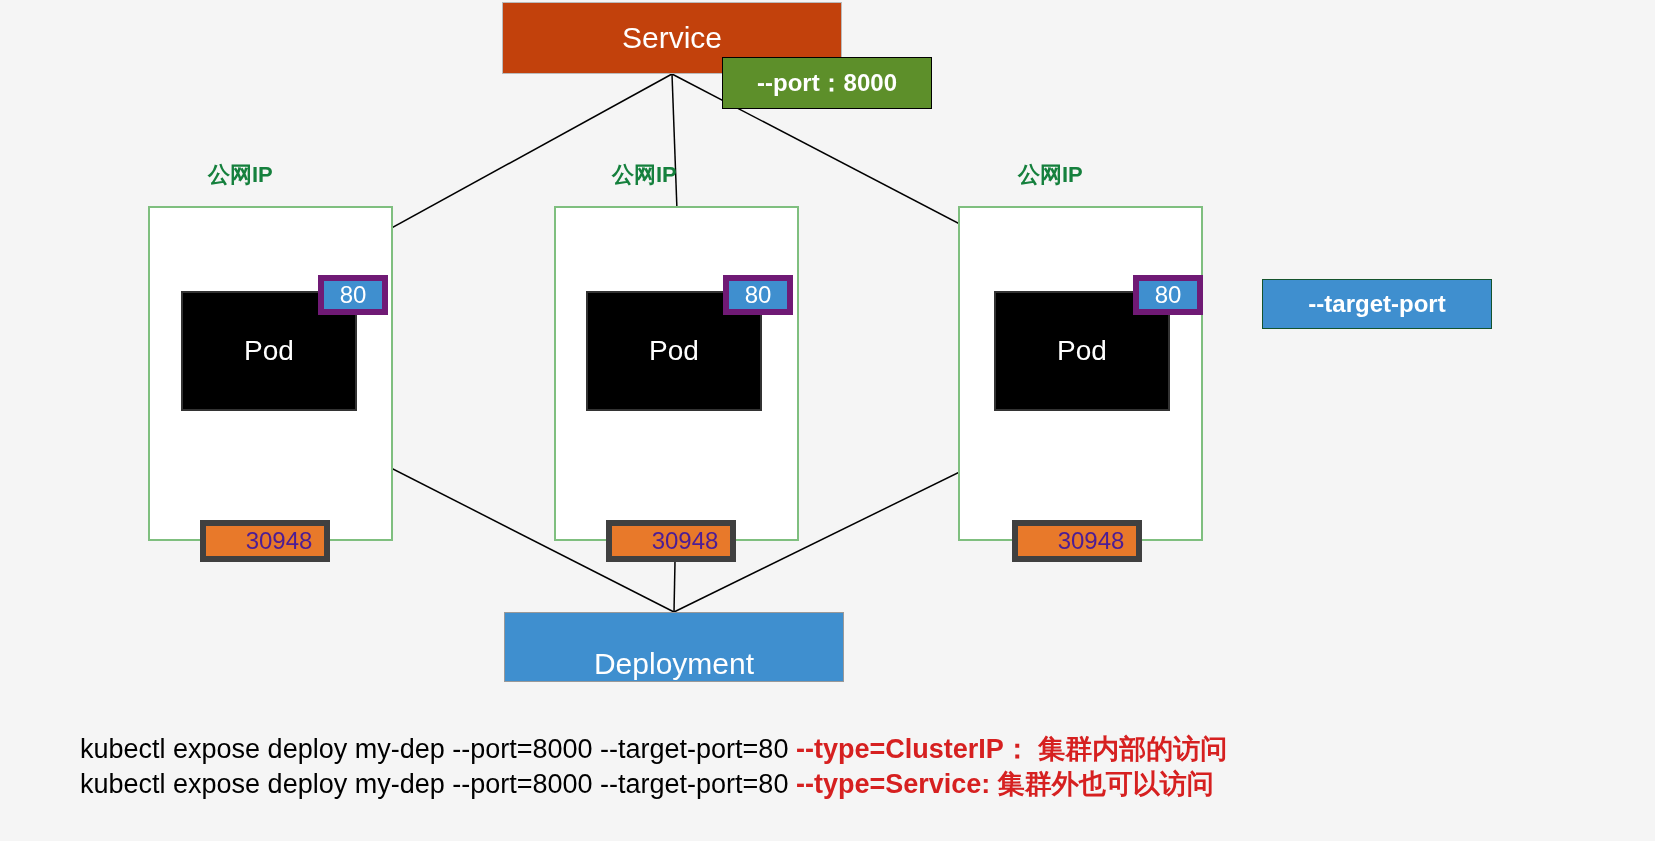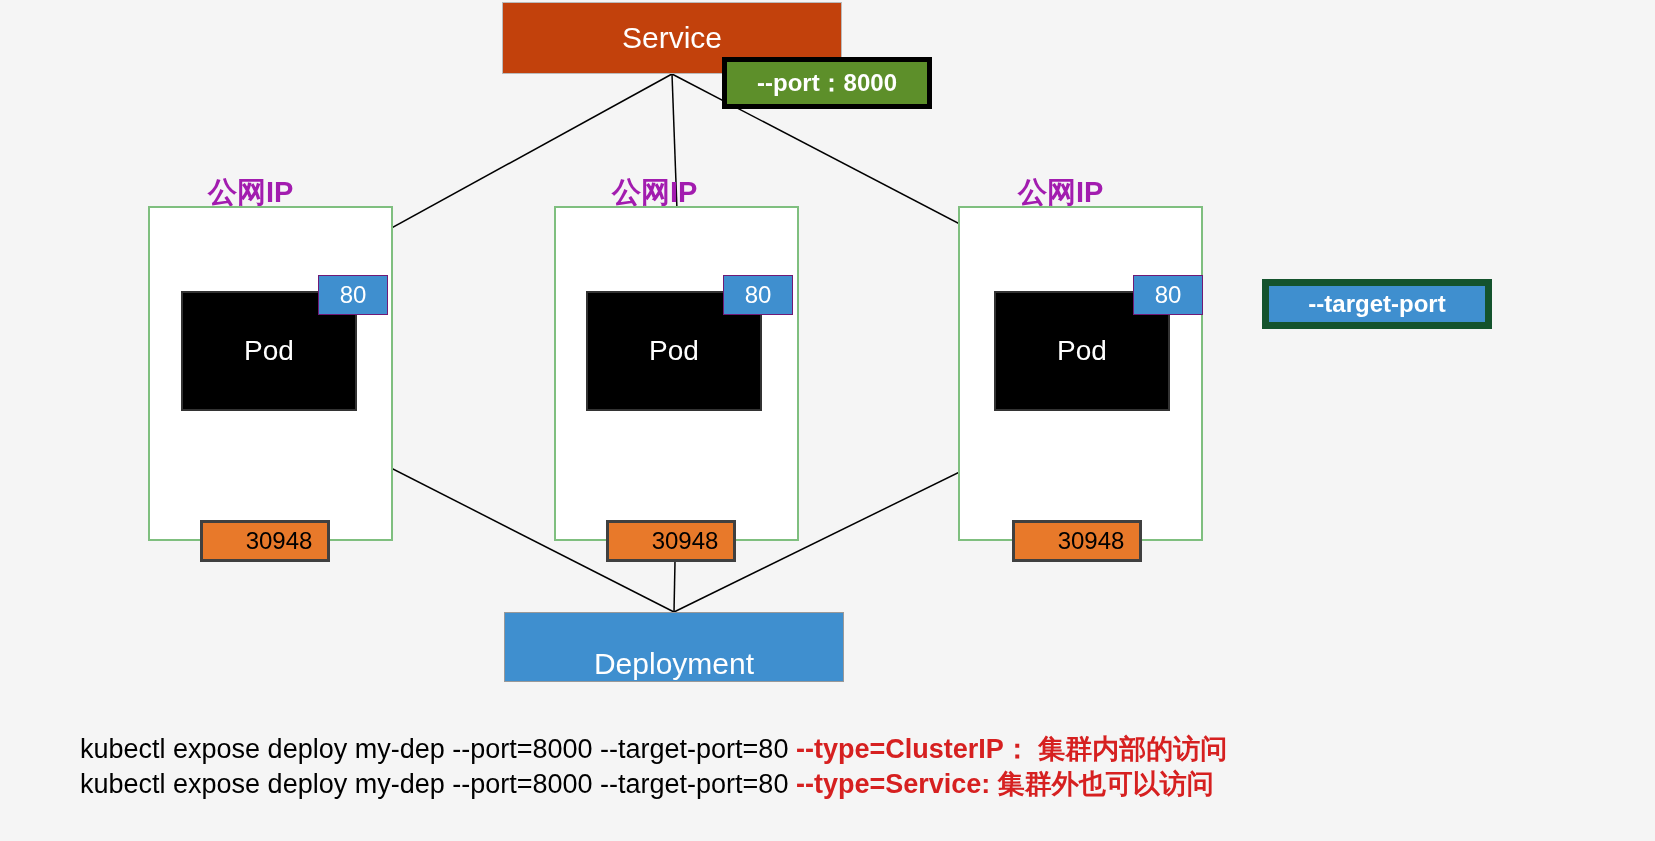--- a/index.html
+++ b/index.html
@@ -40,38 +40,38 @@
     top: 57px;
     width: 210px;
     height: 52px;
     background: #5d8f2a;
     color: #fff;
     display: flex;
     align-items: center;
     justify-content: center;
     font-size: 24px;
     font-weight: bold;
-    border: 5px solid #000000;
+    border: 1px solid #000000;
   }
   
   .node {
     position: absolute;
     width: 245px;
     height: 335px;
     background: #fff;
     border: 2px solid #7fbf7f;
   }
   .node1 { left: 148px; top: 206px; }
   .node2 { left: 554px; top: 206px; }
   .node3 { left: 958px; top: 206px; }
   .node-title {
     position: absolute;
-    left: 148px; top: 173px;
-    font-size: 29px;
-    color: #a21caf;
+    left: 148px; top: 160px;
+    font-size: 22px;
+    color: #15803d;
     font-weight: bold;
   }
   .node-title.t1 { left: 208px; }
   .node-title.t2 { left: 612px; }
   .node-title.t3 { left: 1018px; }
   
   .pod {
     position: absolute;
     width: 176px;
     height: 120px;
@@ -90,57 +90,57 @@
   .badge80 {
     position: absolute;
     width: 70px;
     height: 40px;
     background: #3f8fcf;
     color: #fff;
     font-size: 24px;
     display: flex;
     align-items: center;
     justify-content: center;
-    border: 1px solid #701a75;
+    border: 6px solid #701a75;
   }
   .b80-1 { left: 318px; top: 275px; }
   .b80-2 { left: 723px; top: 275px; }
   .b80-3 { left: 1133px; top: 275px; }
   
   .badge30948 {
     position: absolute;
     width: 130px;
     height: 42px;
     background: #e8792a;
-    color: #000000;
-    font-size: 24px;
-    display: flex;
-    align-items: center;
-    justify-content: center;
-    border: 3px solid #404040;
+    color: #4c1d95;
+    font-size: 24px;
+    display: flex;
+    align-items: center;
+    justify-content: center;
+    border: 6px solid #404040;
     padding-left: 28px;
   }
   .b30-1 { left: 200px; top: 520px; }
   .b30-2 { left: 606px; top: 520px; }
   .b30-3 { left: 1012px; top: 520px; }
   
   .target-port {
     position: absolute;
     left: 1262px;
     top: 279px;
     width: 230px;
     height: 50px;
     background: #3f8fcf;
     color: #fff;
     font-size: 24px;
     font-weight: bold;
     display: flex;
     align-items: center;
     justify-content: center;
-    border: 7px solid #14532d;
+    border: 1px solid #14532d;
   }
   
   .deployment {
     position: absolute;
     left: 504px;
     top: 612px;
     width: 340px;
     height: 70px;
     background: #3f8fcf;
     color: #fff;

